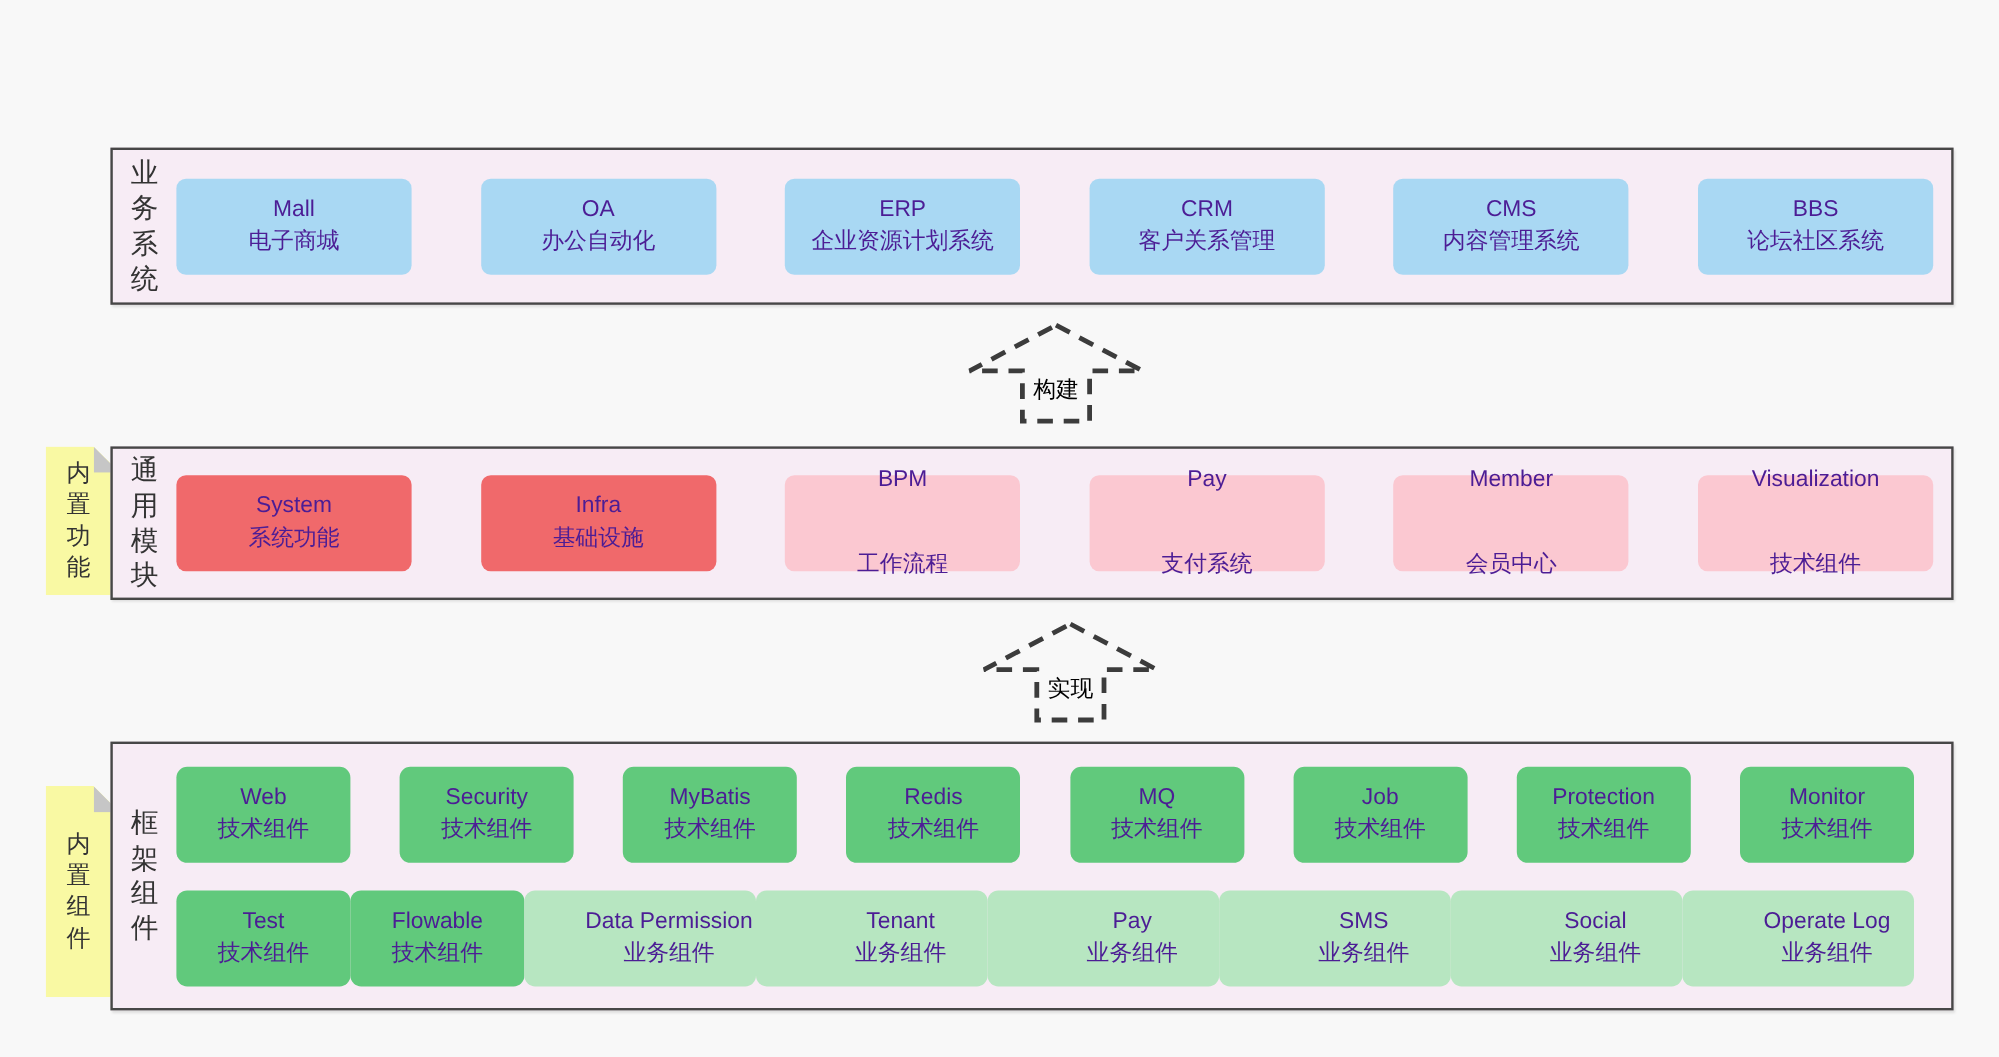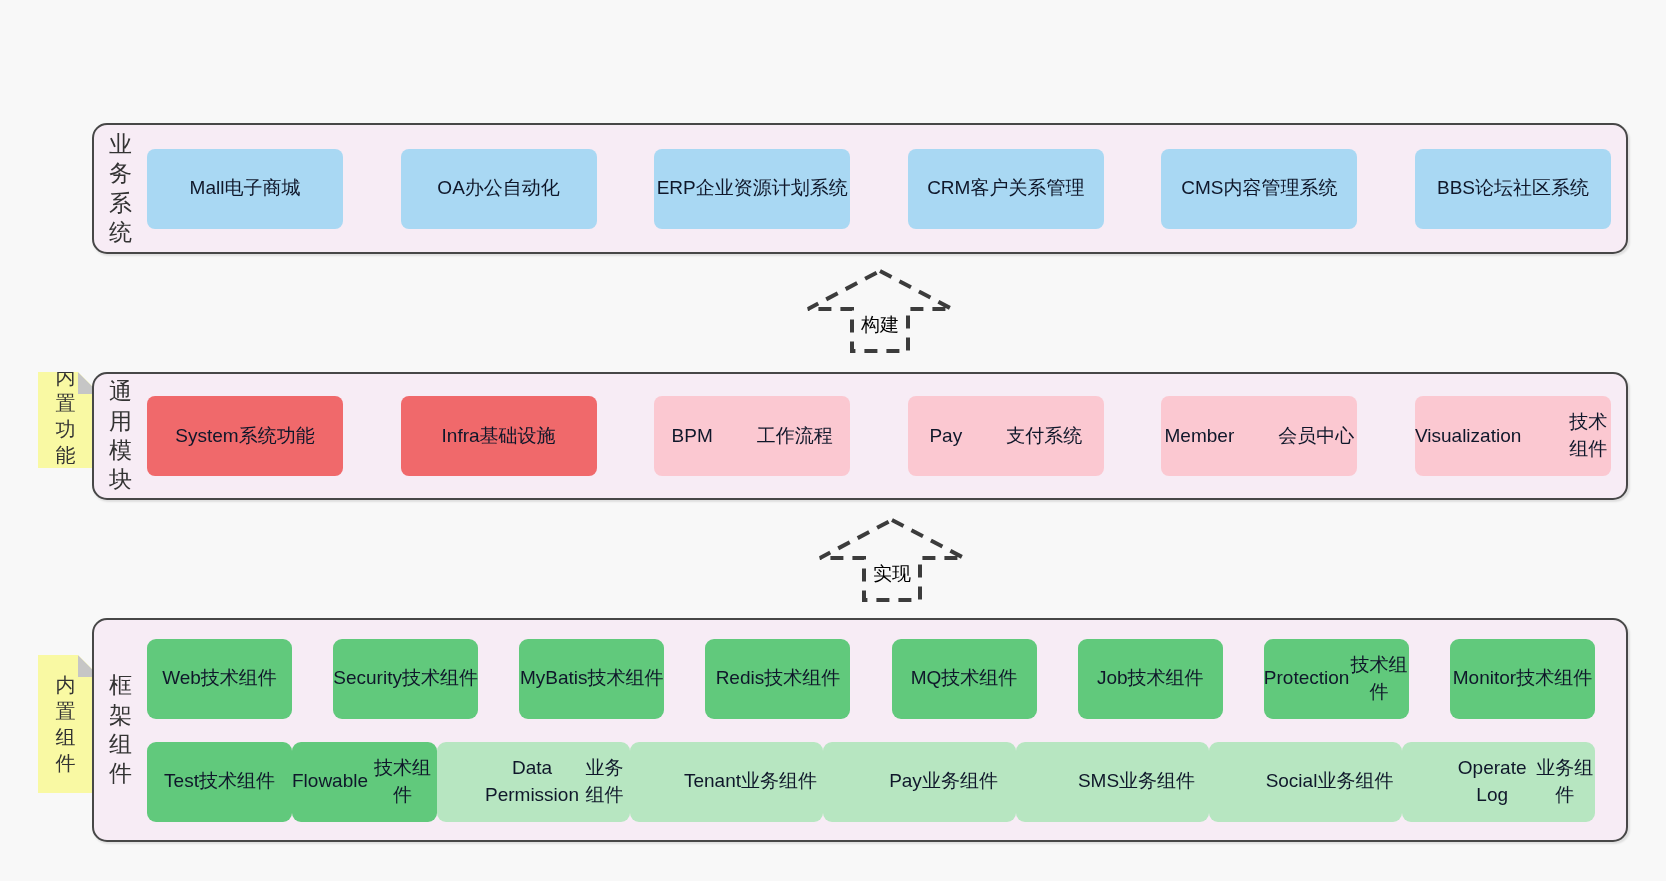--- a/index.html
+++ b/index.html
@@ -3,21 +3,21 @@
 <meta charset="utf-8">
 <style>
   html,body{margin:0;padding:0;background:#f8f8f8;}
   .canvas{
     position:relative;width:1666px;height:881px;background:#f8f8f8;
     font-family:"Liberation Sans","DejaVu Sans",sans-serif;color:#333;overflow:hidden;
   }
   
   .layer{
     position:absolute;left:92px;width:1536px;box-sizing:border-box;
-    background:#f7ecf5;border:2px solid #474747;border-radius:15px;
+    background:#f7ecf5;border:2px solid #474747;border-radius:0;
     display:flex;z-index:2;box-shadow:1.5px 2px 2px rgba(0,0,0,.10);
   }
   #layer-business{top:123px;height:131px;}
   #layer-modules{top:372px;height:128px;}
   #layer-components{top:618px;height:224px;}
   .layer-label{
     width:53px;flex:0 0 53px;display:flex;align-items:center;justify-content:center;
     font-size:23px;color:#333;
   }
   .vtext{width:1.08em;line-height:1.28;word-break:break-all;text-align:center;}
@@ -25,39 +25,39 @@
     flex:1;display:flex;align-items:center;justify-content:space-between;
     padding-right:15px;
   }
   .rows{
     flex:1;display:flex;flex-direction:column;justify-content:center;
     gap:23px;padding-right:37px;
   }
   .row8{display:flex;justify-content:space-between;}
   
   .box{
-    height:80px;border-radius:8px;display:flex;
+    height:80px;border-radius:8px;display:flex;flex-direction:column;
     align-items:center;justify-content:center;text-align:center;
-    font-size:19px;line-height:1.42;color:#0f172a;
+    font-size:19px;line-height:1.42;color:#4c1d95;
   }
   .w6{width:196px;}
   .w8{width:145px;border-radius:9px;}
   .blue{background:#a9d8f3;}
   .red{background:#f0696b;}
   .pink{background:#fbc8d1;gap:44px;}
   .gdark{background:#61c97c;}
   .glight{background:#b7e6c1;padding-left:48px;}
   
   .sticky{
     position:absolute;left:38px;width:62px;background:#f9f9a3;z-index:1;
     display:flex;align-items:center;justify-content:center;
     clip-path:polygon(0 0,calc(100% - 22px) 0,100% 22px,100% 100%,0 100%);
   }
-  #sticky-modules{top:372px;height:96px;align-items:flex-end;}
-  #sticky-components{top:655px;height:138px;}
+  #sticky-modules{top:372px;height:124px;}
+  #sticky-components{top:655px;height:176px;}
   .fold{
     position:absolute;top:0;right:0;width:22px;height:22px;background:#c6c6c6;
     clip-path:polygon(0 0,100% 100%,0 100%);
   }
   .sticky .vtext{font-size:20px;line-height:1.3;margin-right:7px;position:relative;}
   
   .arrow{position:absolute;width:150px;height:86px;z-index:1;}
   #arrow-build{left:805px;top:268px;}
   #arrow-implement{left:817px;top:517px;}
   .arrow svg{position:absolute;inset:0;width:100%;height:100%;}

